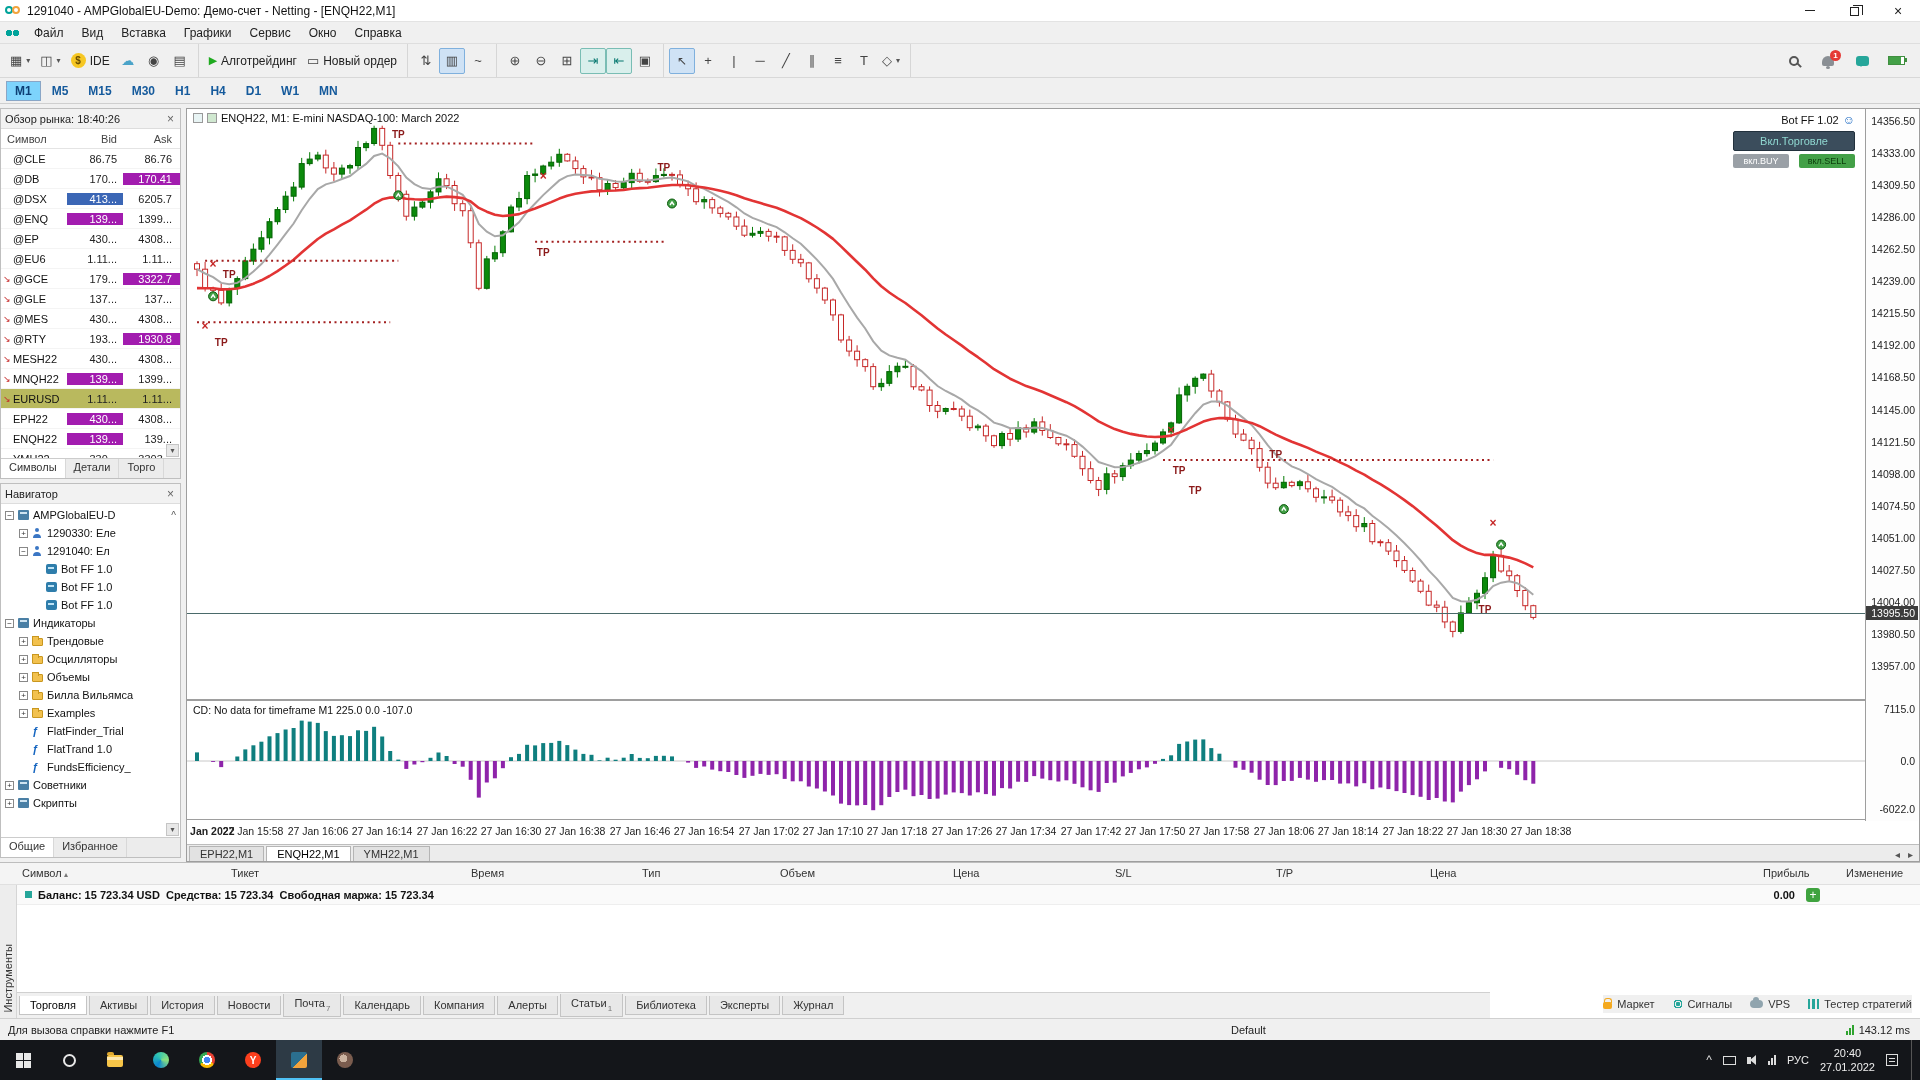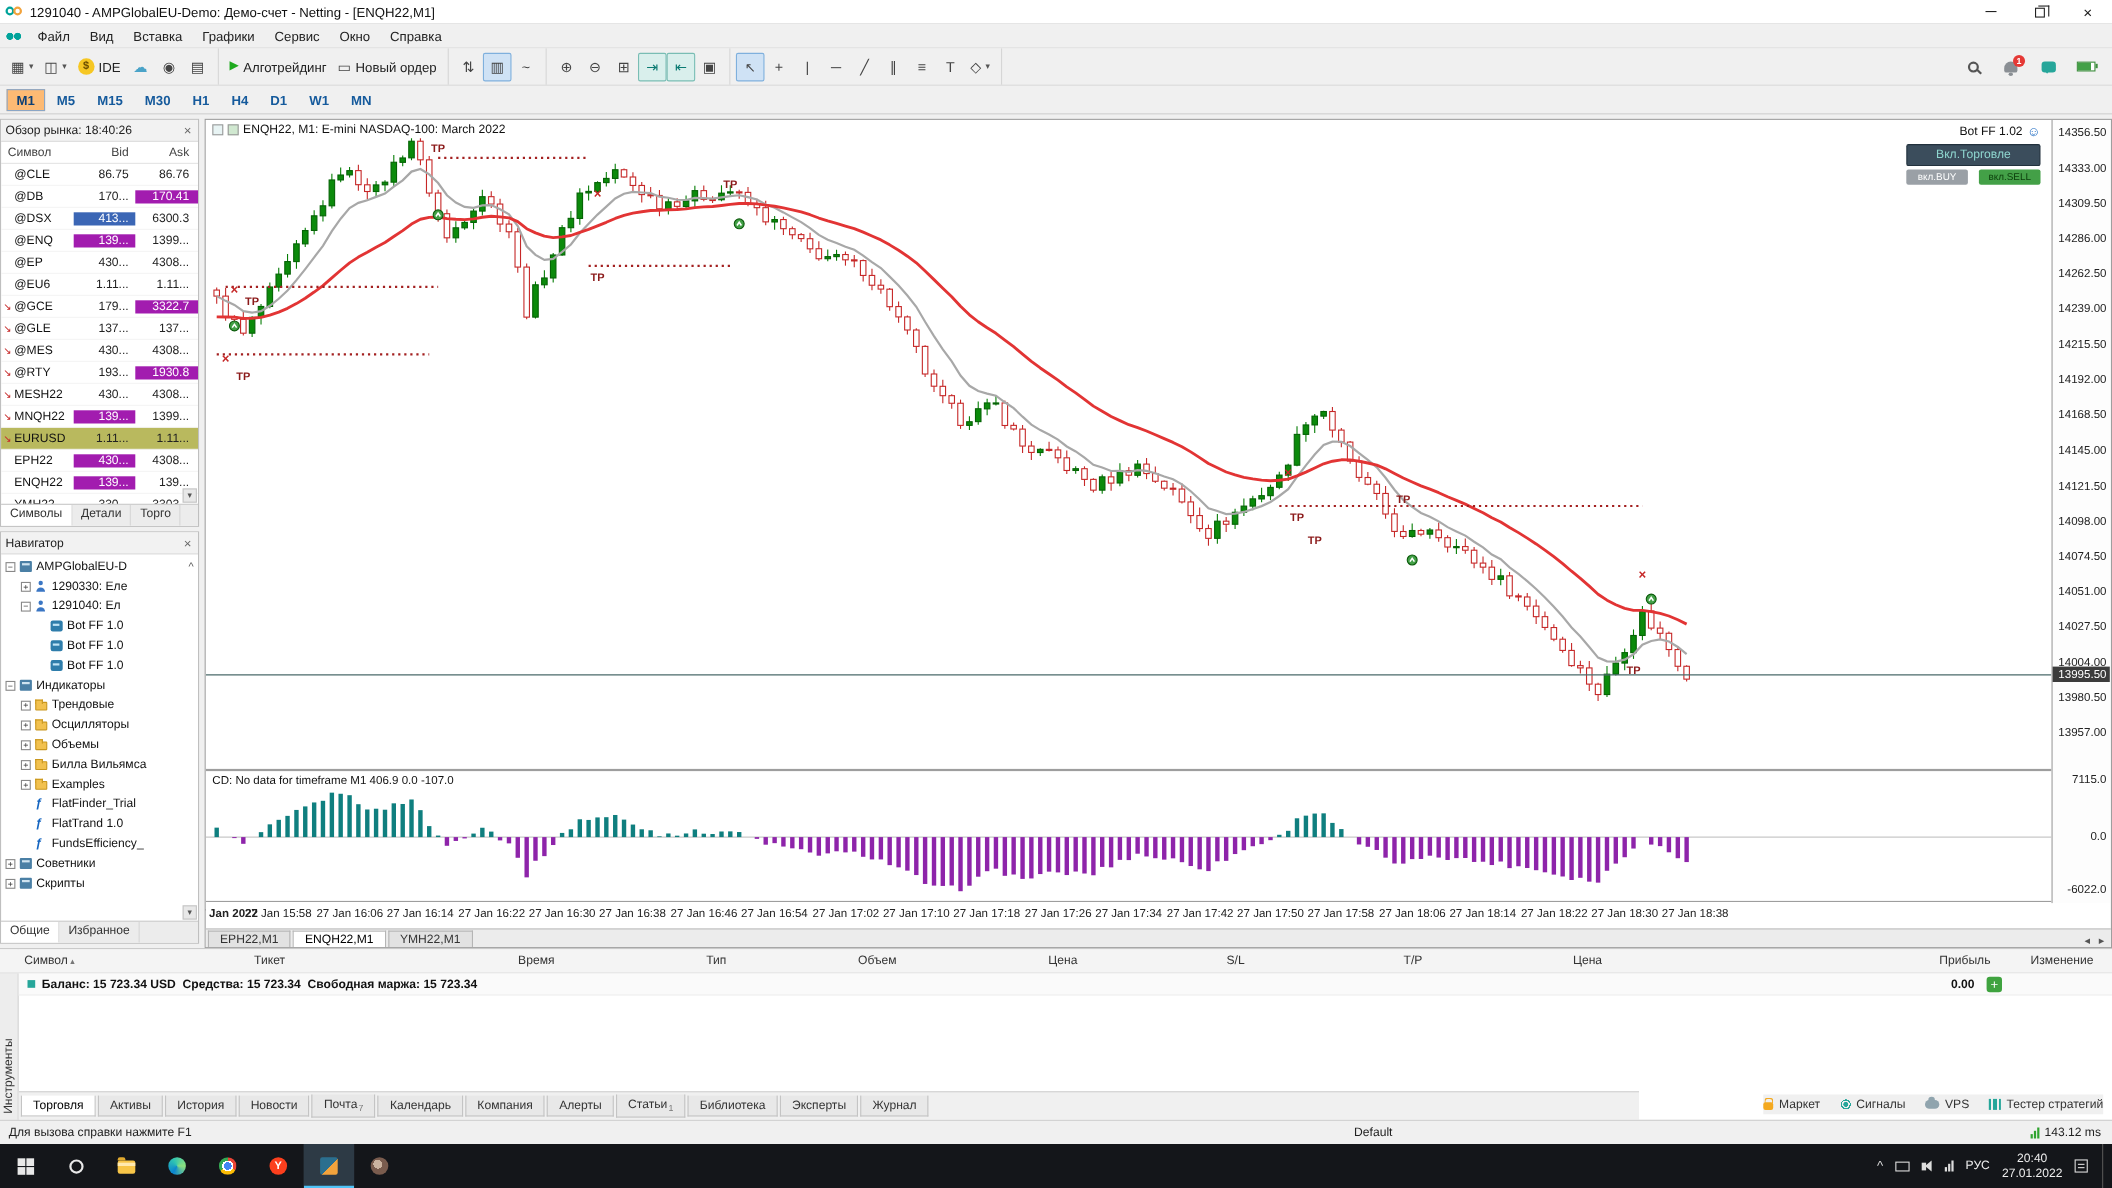--- a/index.html
+++ b/index.html
@@ -46,21 +46,21 @@
 .css-bell::after{content:"";position:absolute;bottom:-3px;left:4px;width:4px;height:3px;background:#8a8f94;border-radius:50%;}
 .bell-badge{position:absolute;top:-6px;right:-7px;background:#e53935;color:#fff;font-size:8px;min-width:11px;height:11px;border-radius:6px;display:flex;align-items:center;justify-content:center;padding:0 1px;font-weight:bold;}
 .css-chat{width:13px;height:10px;background:#26a69a;border-radius:3px;position:relative;display:block;}
 .css-chat::after{content:"";position:absolute;bottom:-4px;left:2px;border:3px solid transparent;border-top:4px solid #26a69a;}
 .css-battery{width:17px;height:9px;border:1px solid #3f8f3f;background:linear-gradient(90deg,#43a047 0 80%,#fff 80%);position:relative;display:block;}
 .css-battery::after{content:"";position:absolute;right:-3px;top:1px;width:2px;height:4px;background:#3f8f3f;}
 
 
 .tfbar{position:absolute;left:0;top:78px;width:1920px;height:26px;background:#f0f0f0;display:flex;align-items:center;padding-left:6px;border-bottom:1px solid #cfcfcf;gap:2px;}
 .tf{color:#155a9c;font-weight:bold;font-size:12px;padding:2px 8px;border:1px solid transparent;}
-.tf.active{background:#fdba74;border-color:#8aa6c6;color:#0d3f75;}
+.tf.active{background:#7dd3fc;border-color:#8aa6c6;color:#0d3f75;}
 
 
 .market-watch{position:absolute;left:0;top:108px;width:181px;height:371px;background:#fff;border:1px solid #bfbfbf;font-size:11px;}
 .panel-header{height:20px;background:#f2f2f2;border-bottom:1px solid #ddd;display:flex;align-items:center;padding:0 4px;color:#222;}
 .panel-close{margin-left:auto;color:#666;font-size:12px;padding:0 2px;}
 .mw-cols{display:flex;height:20px;align-items:center;border-bottom:1px solid #e4e4e4;color:#444;}
 .mwc0{flex:0 0 66px;padding-left:6px;}
 .mwc1{flex:0 0 56px;text-align:right;padding-right:6px;}
 .mwc2{flex:1;text-align:right;padding-right:8px;}
 .mw-rows{height:311px;overflow:hidden;}
@@ -394,21 +394,21 @@
         <div class="mw-row">
           <span class="mw-arrow"></span>
           <span class="mw-sym">@DB</span>
           <span class="mw-num">170...</span>
           <span class="mw-num hl-red">170.41</span>
         </div>
         <div class="mw-row">
           <span class="mw-arrow"></span>
           <span class="mw-sym">@DSX</span>
           <span class="mw-num hl-blue">413...</span>
-          <span class="mw-num">6300.3</span>
+          <span class="mw-num">6205.7</span>
         </div>
         <div class="mw-row">
           <span class="mw-arrow"></span>
           <span class="mw-sym">@ENQ</span>
           <span class="mw-num hl-red">139...</span>
           <span class="mw-num">1399...</span>
         </div>
         <div class="mw-row">
           <span class="mw-arrow"></span>
           <span class="mw-sym">@EP</span>
@@ -1135,21 +1135,21 @@
       <div class="bot-name-row">
         <span>Bot FF 1.02</span>
         <span class="bot-face">☺</span>
       </div>
       <div class="bot-btn trade">Вкл.Торговле</div>
       <div class="bot-row">
         <div class="bot-btn buy">вкл.BUY</div>
         <div class="bot-btn sell">вкл.SELL</div>
       </div>
     </div>
-    <div class="ind-label">CD: No data for timeframe M1 406.9 0.0 -107.0</div>
+    <div class="ind-label">CD: No data for timeframe M1 225.0 0.0 -107.0</div>
     <div class="price-scale">
         <div class="ps-label" style="top: 6px;">14356.50</div>
         <div class="ps-label" style="top: 38px;">14333.00</div>
         <div class="ps-label" style="top: 70px;">14309.50</div>
         <div class="ps-label" style="top: 102px;">14286.00</div>
         <div class="ps-label" style="top: 134px;">14262.50</div>
         <div class="ps-label" style="top: 166px;">14239.00</div>
         <div class="ps-label" style="top: 198px;">14215.50</div>
         <div class="ps-label" style="top: 230px;">14192.00</div>
         <div class="ps-label" style="top: 262px;">14168.50</div>

